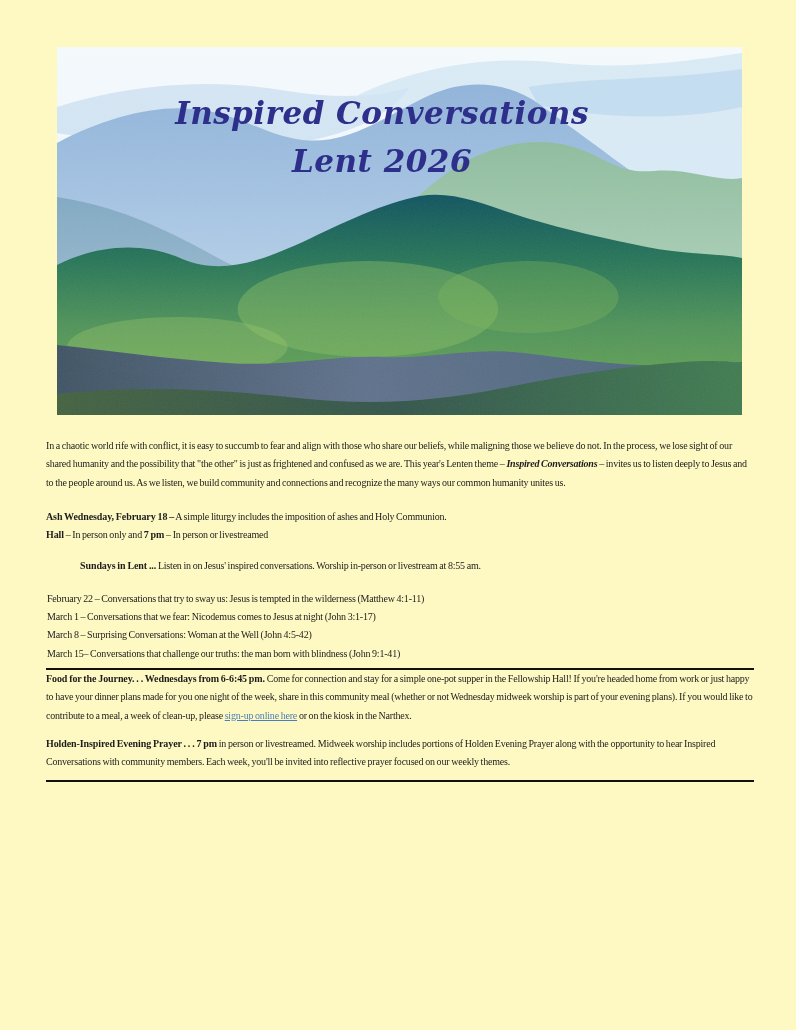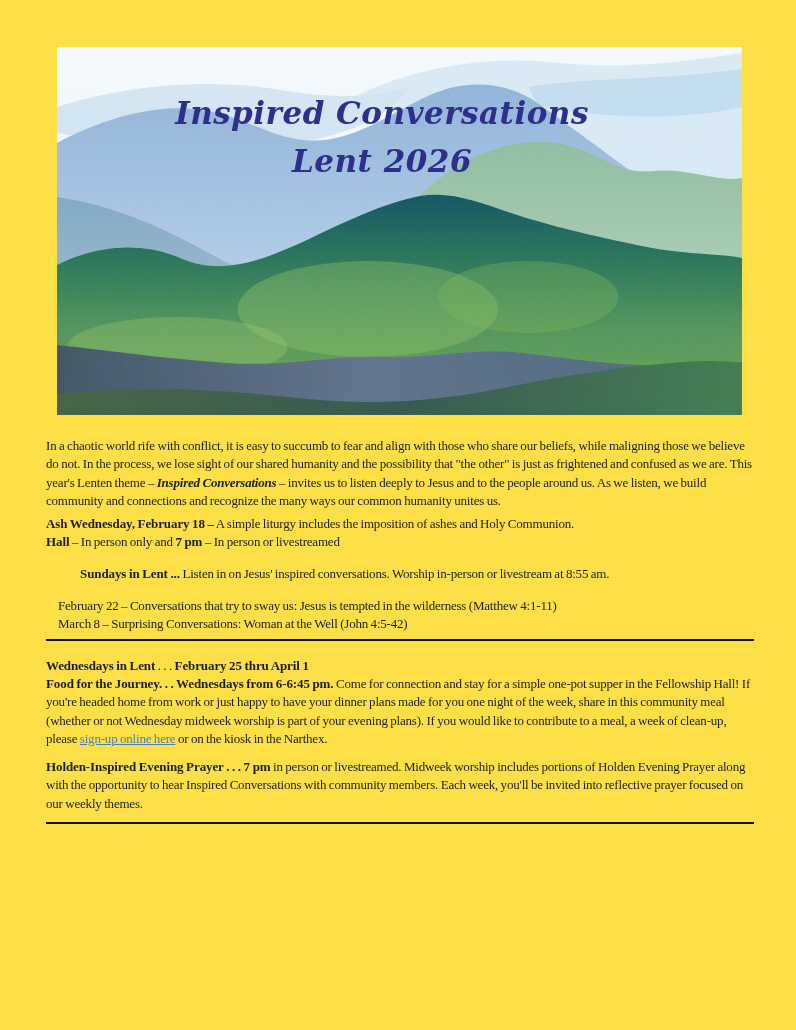--- a/index.html
+++ b/index.html
@@ -1,44 +1,44 @@
 <!DOCTYPE html>
 <html style="--title: #2e2f8a; --link: #4a7ebc; --rule: #111111;"><head>
 <meta charset="utf-8">
 <style>
   html,body{margin:0;padding:0;}
   body{
     width:796px;height:1030px;background:#ffffff;overflow:hidden;
     font-family:"Liberation Serif","DejaVu Serif",serif;
   }
-  .page{position:relative;width:796px;height:1030px;background:#fde047;}
+  .page{position:relative;width:796px;height:1030px;background:#fef9c3;}
 
   
   .hero{position:absolute;left:57px;top:47px;width:685px;height:368px;}
   .hero svg{display:block;width:100%;height:100%;}
   .hero-title{
     position:absolute;left:0;top:42px;width:650px;text-align:center;
     font-family:"DejaVu Serif","Liberation Serif",serif;
     font-weight:bold;font-style:italic;
     font-size:31px;line-height:48px;color:var(--title,#2e2f8a);
     letter-spacing:0.5px;
   }
 
   
   .content{
     position:absolute;left:46px;top:437px;width:708px;
-    font-size:13px;line-height:18.3px;color:#1c1c1c;
+    font-size:10px;line-height:18.3px;color:#1c1c1c;
     letter-spacing:-0.2px;word-spacing:-0.5px;
   }
   .content p{margin:0;}
   .content b{letter-spacing:-0.1px;}
   p.intro{margin:0;}
-  p.ash{margin-top:5px;}
+  p.ash{margin-top:16px;}
   p.sundays{margin-top:13px;margin-left:34px;}
-  ul.dates{list-style:none;margin:14px 0 0 12px;padding:0;}
+  ul.dates{list-style:none;margin:14px 0 0 1px;padding:0;}
   ul.dates li{margin:0;padding:0;}
   hr.rule{
     border:none;border-top:2.5px solid var(--rule,#111111);
     margin:0;height:0;
   }
   hr.rule-1{margin-top:5px;}
   hr.rule-2{margin-top:9px;}
   p.wed-heading{margin-top:16px;font-weight:normal;}
   p.food{}
   p.holden{margin-top:10px;}
@@ -120,26 +120,27 @@
 
     <p class="intro"><span>In a chaotic world rife with conflict, it is easy to succumb to fear and align with those who share our beliefs, while maligning those we believe do not. In the process, we lose sight of our shared humanity and the possibility that "the other" is just as frightened and confused as we are. This year's Lenten theme – </span><span class="theme-em">Inspired Conversations</span><span> – invites us to listen deeply to Jesus and to the people around us. As we listen, we build community and connections and recognize the many ways our common humanity unites us.</span></p>
 
     <p class="ash"><b>Ash Wednesday, February 18 –</b><span> A simple liturgy includes the imposition of ashes and Holy Communion.</span><br>
       <b>Hall</b><span> – In person only and </span><b>7 pm</b><span> – In person or livestreamed</span></p>
 
     <p class="sundays"><b>Sundays in Lent ...</b><span> Listen in on Jesus' inspired conversations. Worship in-person or livestream at 8:55 am.</span></p>
 
     <ul class="dates">
       <li>February 22 – Conversations that try to sway us: Jesus is tempted in the wilderness (Matthew 4:1-11)</li>
+      <li>March 1 – Conversations that we fear: Nicodemus comes to Jesus at night (John 3:1-17)</li>
       <li>March 8 – Surprising Conversations: Woman at the Well (John 4:5-42)</li>
+      <li>March 15– Conversations that challenge our truths: the man born with blindness (John 9:1-41)</li>
     </ul>
 
     <hr class="rule rule-1">
 
-    <p class="wed-heading"><b>Wednesdays in Lent</b><span> . . . </span><b>February 25 thru April 1</b></p>
 
     <p class="food"><b>Food for the Journey. . . Wednesdays from 6-6:45 pm.</b><span> Come for connection and stay for a simple one-pot supper in the Fellowship Hall! If you're headed home from work or just happy to have your dinner plans made for you one night of the week, share in this community meal (whether or not Wednesday midweek worship is part of your evening plans). If you would like to contribute to a meal, a week of clean-up, please </span><a class="doc-link" href="#">sign-up online here</a><span> or on the kiosk in the Narthex.</span></p>
 
     <p class="holden"><b>Holden-Inspired Evening Prayer . . . 7 pm</b><span> in person or livestreamed. Midweek worship includes portions of Holden Evening Prayer along with the opportunity to hear Inspired Conversations with community members. Each week, you'll be invited into reflective prayer focused on our weekly themes.</span></p>
 
     <hr class="rule rule-2">
 
   </div>
 </div>
 

